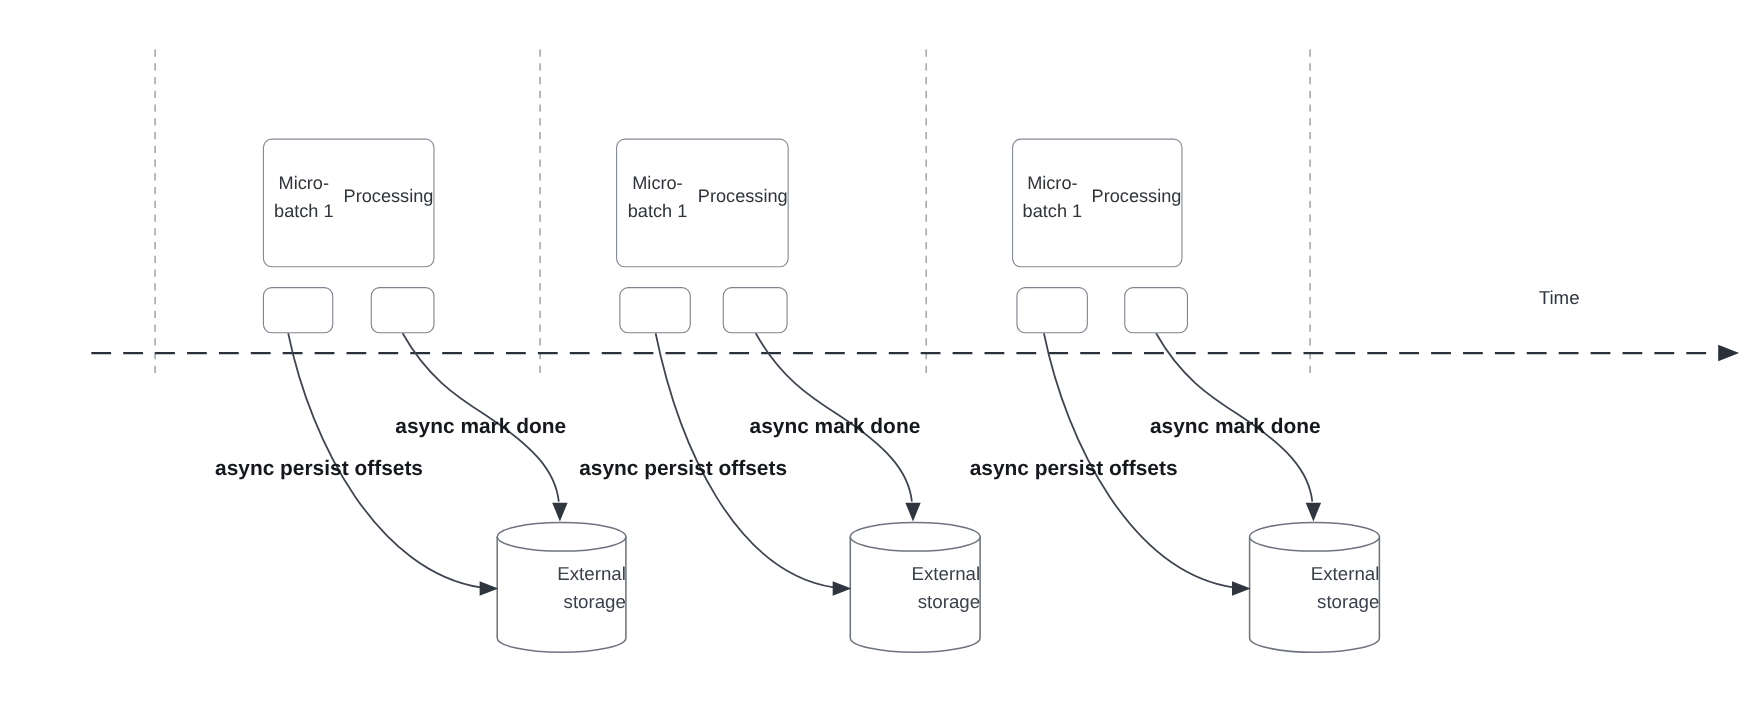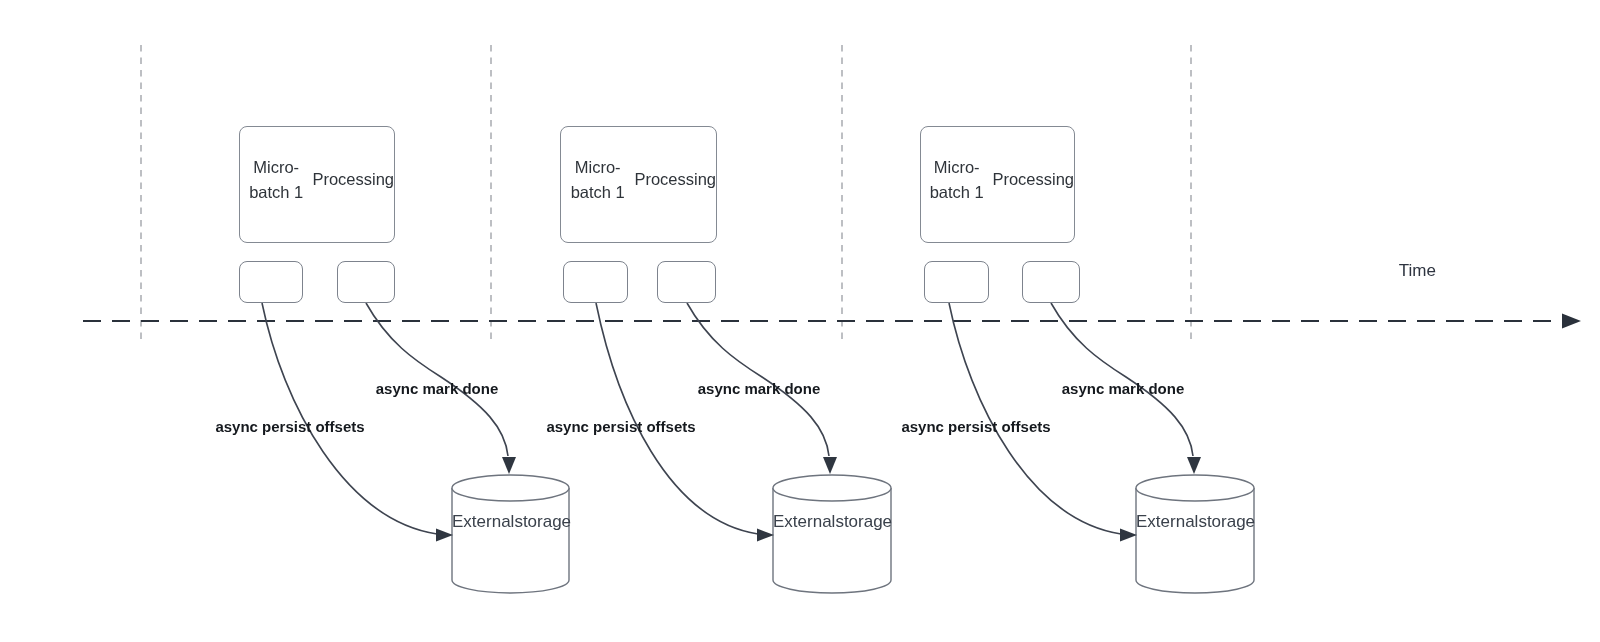--- a/index.html
+++ b/index.html
@@ -14,24 +14,24 @@
     display:flex;flex-direction:row;align-items:center;justify-content:center;
     padding-bottom:10px;text-align:center;
     color:#2f343a;font-size:16.5px;line-height:25px;
   }
   .small-box{
     position:absolute;box-sizing:border-box;background:#fff;
     border:1px solid #7d838d;border-radius:8px;
   }
   .arrow-label{
     position:absolute;text-align:center;font-weight:bold;
-    font-size:15px;line-height:16px;color:#15191e;white-space:nowrap;
+    font-size:19px;line-height:16px;color:#15191e;white-space:nowrap;
   }
   .storage-label{
-    position:absolute;display:flex;flex-direction:row;text-align:right;
+    position:absolute;display:flex;flex-direction:column;text-align:right;
     font-size:17px;line-height:26px;color:#3a414b;
   }
   .time-label{
     position:absolute;text-align:right;font-size:17px;color:#2e3440;
   }
 </style>
 </head>
 <body>
 
 <div class="canvas">

